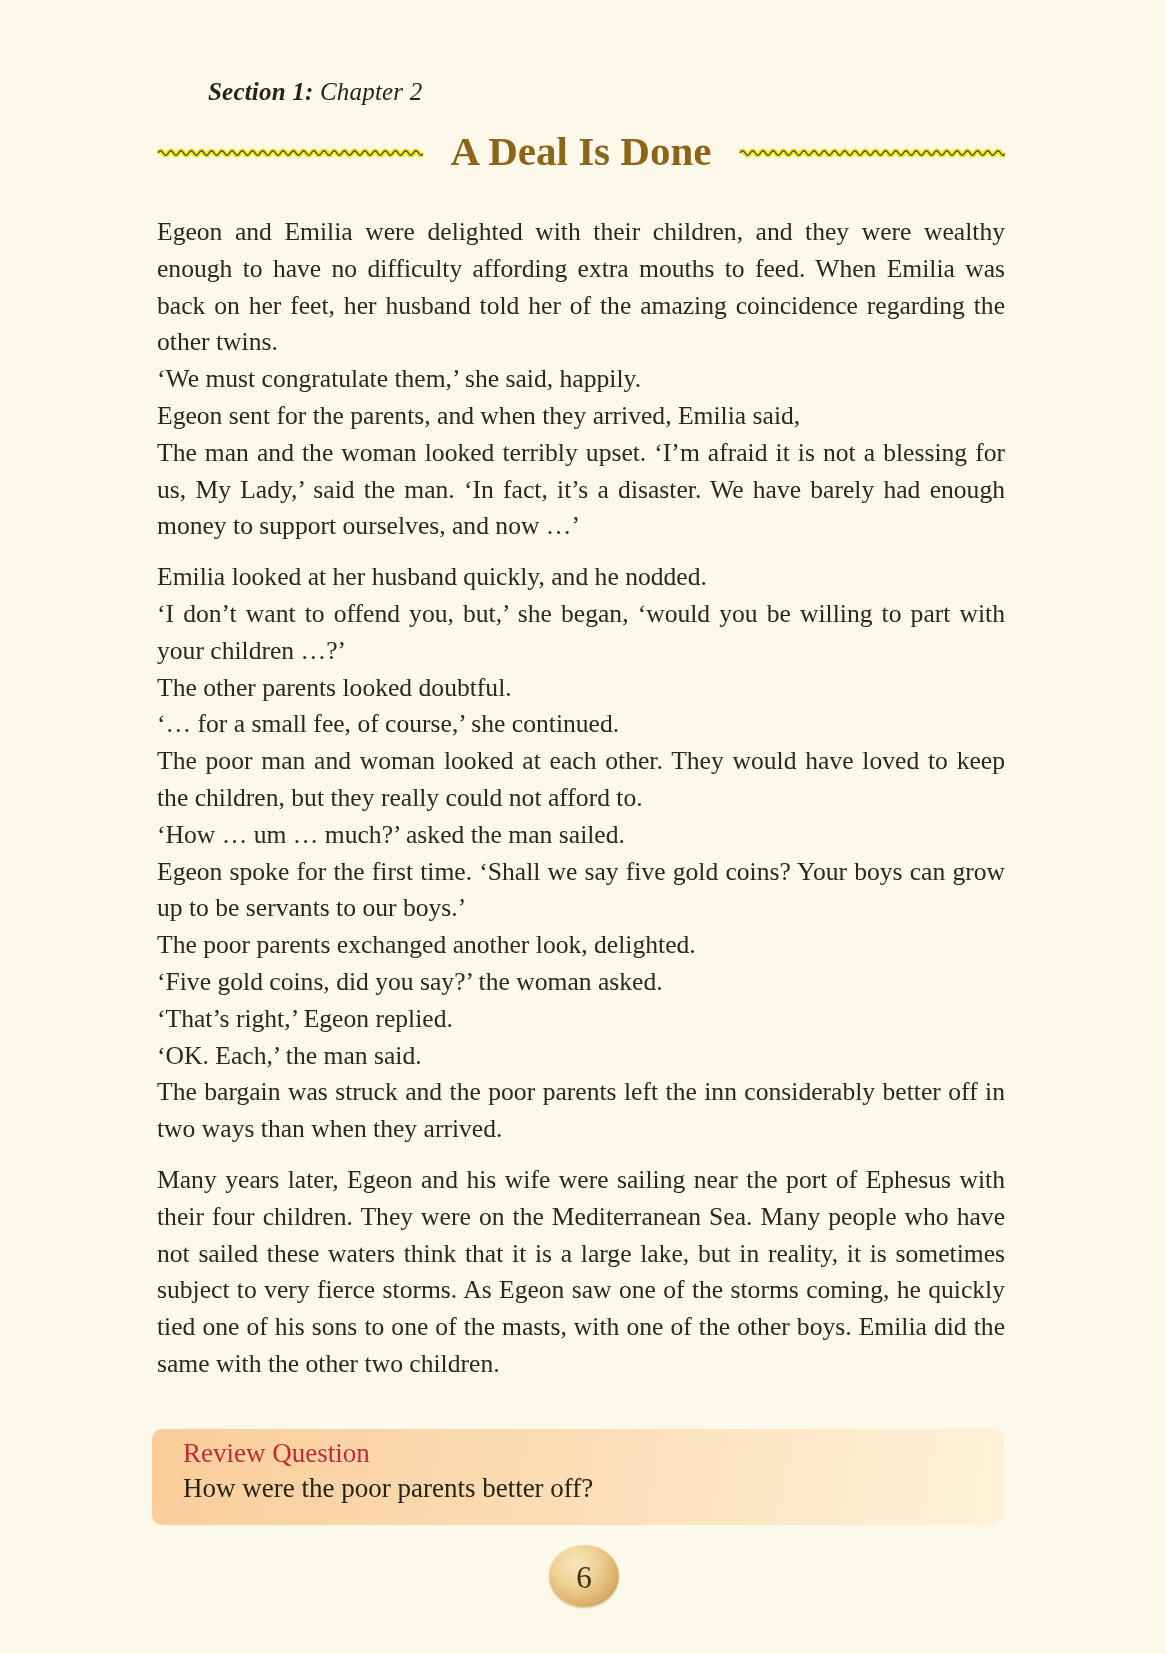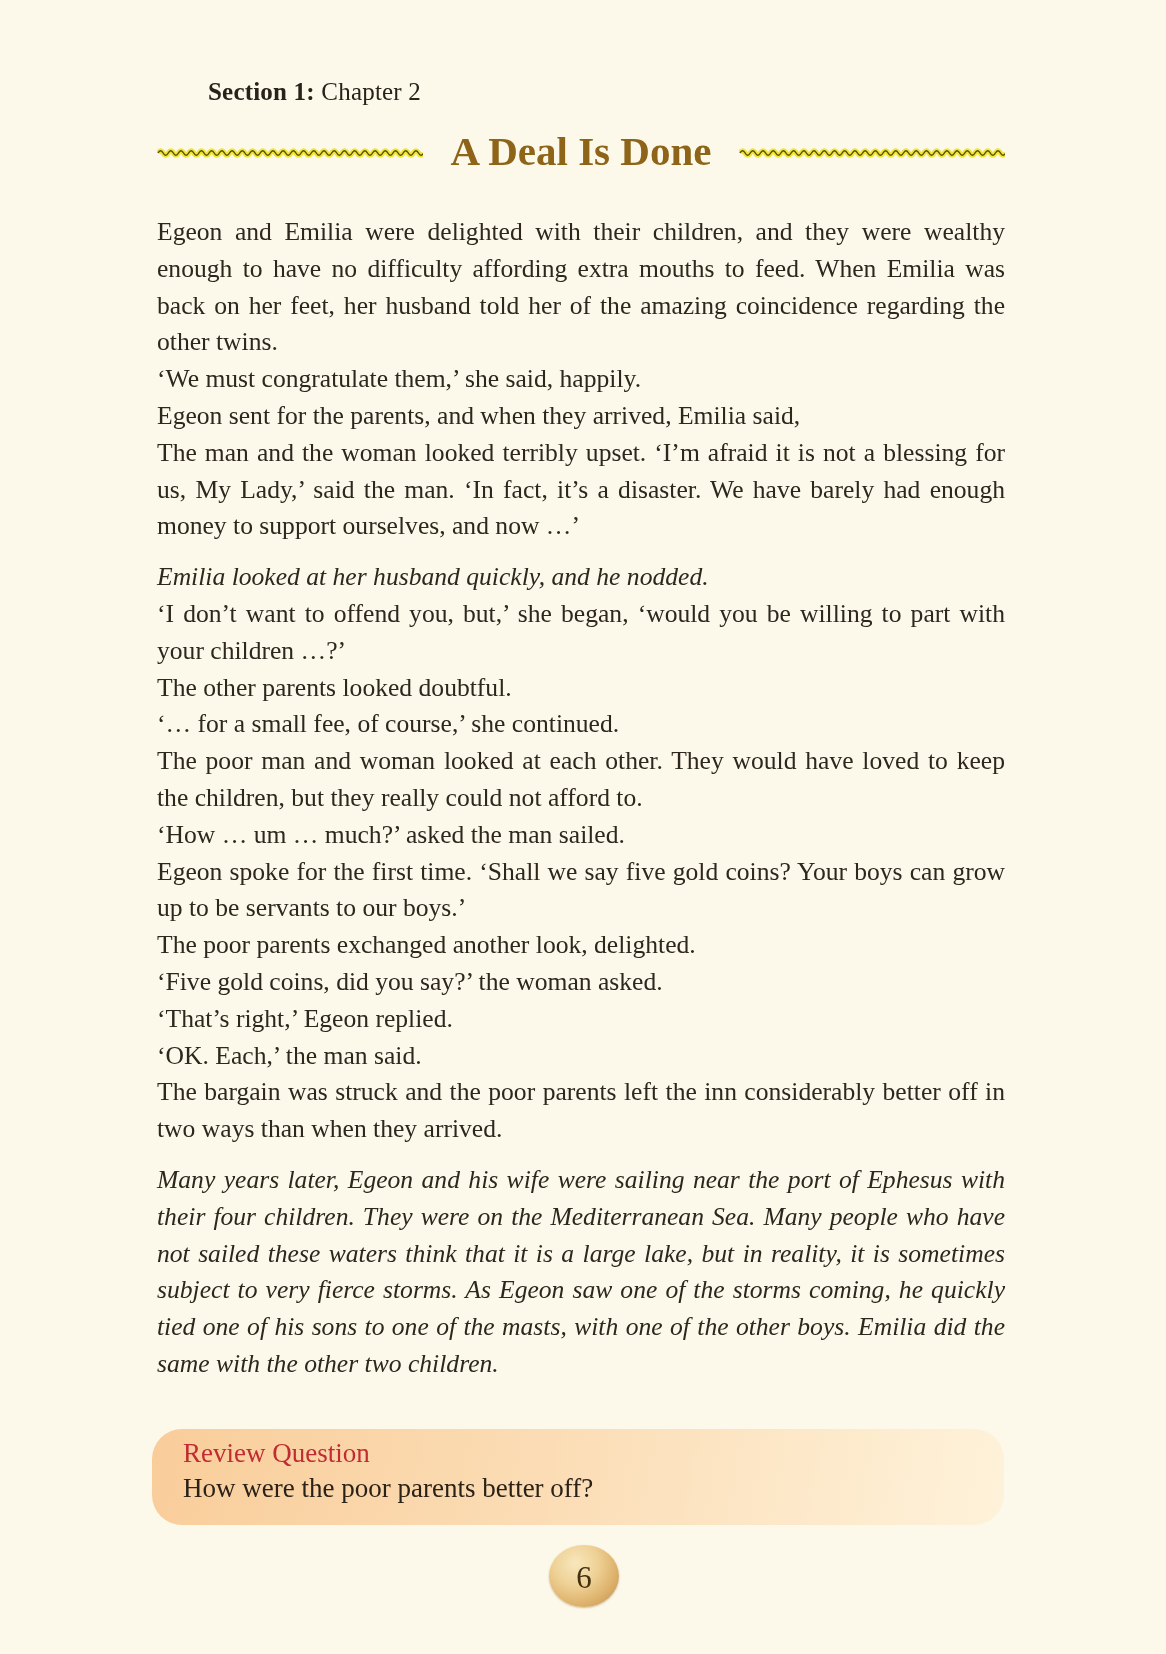--- a/index.html
+++ b/index.html
@@ -21,20 +21,21 @@
     left: 157px;
     top: 0;
     width: 848px;
   }
   .section-header {
     margin-top: 78px;
     margin-left: 51px;
     font-size: 25px;
     color: #29221a;
     letter-spacing: 0.2px;
+    font-style: italic;
   }
   .section-header .bold { font-weight: bold; }
   .title-row {
     margin-top: 22px;
     display: flex;
     align-items: center;
     gap: 28px;
     height: 50px;
   }
   .title-row .wave {
@@ -51,28 +52,28 @@
     padding-bottom: 4px;
   }
   .body-text {
     margin-top: 36px;
     font-size: 25.6px;
     line-height: 36.8px;
     color: #2d271e;
     text-align: justify;
   }
   .body-text p { margin: 0; }
-  .body-text p.block-start { margin-top: 14px; font-style: italic; }
+  .body-text p.block-start { margin-top: 14px; }
   .review-box {
     position: absolute;
     left: 152px;
     top: 1429px;
     width: 852px;
     height: 96px;
-    border-radius: 30px;
+    border-radius: 10px;
     background: linear-gradient(100deg, #f9cd9a 0%, #fbdcb4 45%, #fef2da 100%);
     box-sizing: border-box;
     padding: 9px 30px 0 31px;
     z-index: 2;
   }
   .review-heading {
     font-size: 27px;
     color: #c12b33;
     margin: 0;
   }

